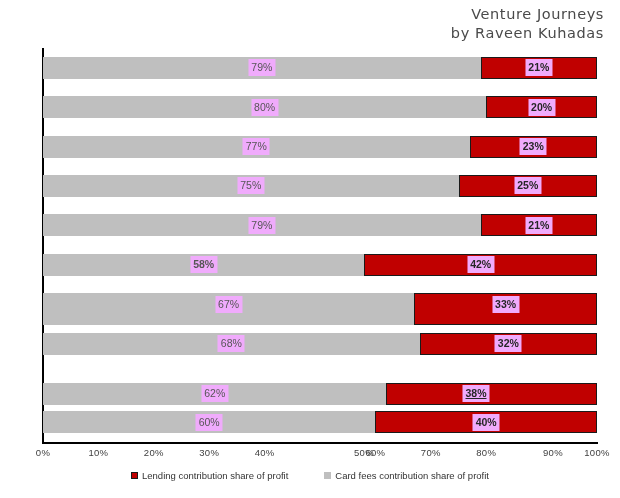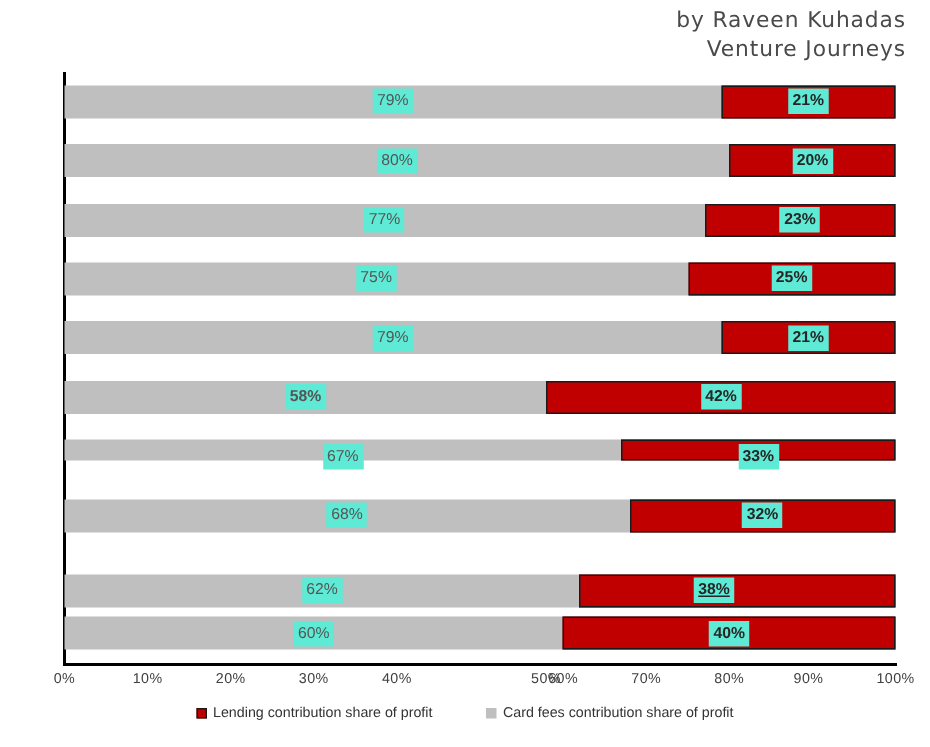--- a/index.html
+++ b/index.html
@@ -77,21 +77,21 @@
     left: 0;
   }
   .seg-red {
     background: #c00000;
     border: 1.4px solid #1a1a1a;
   }
 
   .dlabel {
     position: absolute;
     transform: translateX(-50%);
-    background: #5eead4;
+    background: #f0abfc;
     font-size: 10.5px;
     color: #404040;
     padding: 2px 3px 2px 3px;
     white-space: nowrap;
     line-height: 13px;
   }
   .dlabel-gray { color: #565656; }
   .dlabel-red {
     color: #262626;
     font-weight: bold;
@@ -135,22 +135,22 @@
   }
   .sw-gray { background: #bfbfbf; }
   .sw-red  { background: #c00000; border: 1px solid #1a1a1a; box-sizing: border-box; }
 </style>
 </head>
 <body>
 
 <div id="chart-root">
 
   <div class="title-block">
+    <span class="title-line">Venture Journeys</span>
     <span class="title-line">by Raveen Kuhadas</span>
-    <span class="title-line">Venture Journeys</span>
   </div>
 
   <div class="plot-area" id="plot-area">
     <div class="axis-line-y"></div>
     <div class="axis-line-x"></div>
   <div class="row" style="top: 8.7px; height: 22px;">
         <div class="seg seg-gray" style="width: 437.66px; background: rgb(191, 191, 191);"></div>
         <div class="seg seg-red" style="left: 437.66px; width: 116.34px; background: rgb(192, 0, 0);"></div>
         <div class="dlabel dlabel-gray" style="left: 218.83px; top: 2.5px;">79%</div>
         <div class="dlabel dlabel-red" style="left: 495.83px; top: 2.5px;">21%</div>
@@ -178,21 +178,21 @@
         <div class="seg seg-red" style="left: 437.66px; width: 116.34px; background: rgb(192, 0, 0);"></div>
         <div class="dlabel dlabel-gray" style="left: 218.83px; top: 2.5px;">79%</div>
         <div class="dlabel dlabel-red" style="left: 495.83px; top: 2.5px;">21%</div>
       </div>
       <div class="row" style="top: 205.7px; height: 22px;">
         <div class="seg seg-gray" style="width: 321.32px; background: rgb(191, 191, 191);"></div>
         <div class="seg seg-red" style="left: 321.32px; width: 232.68px; background: rgb(192, 0, 0);"></div>
         <div class="dlabel dlabel-gray" style="left: 160.66px; top: 2.5px; font-weight: bold;">58%</div>
         <div class="dlabel dlabel-red" style="left: 437.66px; top: 2.5px;">42%</div>
       </div>
-      <div class="row" style="top: 245.1px; height: 14px;">
+      <div class="row" style="top: 245.1px; height: 32px;">
         <div class="seg seg-gray" style="width: 371.18px; background: rgb(191, 191, 191);"></div>
         <div class="seg seg-red" style="left: 371.18px; width: 182.82px; background: rgb(192, 0, 0);"></div>
         <div class="dlabel dlabel-gray" style="left: 185.59px; top: 2.5px;">67%</div>
         <div class="dlabel dlabel-red" style="left: 462.59px; top: 2.5px;">33%</div>
       </div>
       <div class="row" style="top: 284.5px; height: 22px;">
         <div class="seg seg-gray" style="width: 376.72px; background: rgb(191, 191, 191);"></div>
         <div class="seg seg-red" style="left: 376.72px; width: 177.28px; background: rgb(192, 0, 0);"></div>
         <div class="dlabel dlabel-gray" style="left: 188.36px; top: 2.5px;">68%</div>
         <div class="dlabel dlabel-red" style="left: 465.36px; top: 2.5px;">32%</div>
@@ -214,21 +214,21 @@
   <div id="xticks-layer">
       <div class="xtick" style="left: 43px;">0%</div>
       <div class="xtick" style="left: 98.4px;">10%</div>
       <div class="xtick" style="left: 153.8px;">20%</div>
       <div class="xtick" style="left: 209.2px;">30%</div>
       <div class="xtick" style="left: 264.6px;">40%</div>
       <div class="xtick" style="left: 320px; margin-left: 44px;">50%</div>
       <div class="xtick" style="left: 375.4px;">60%</div>
       <div class="xtick" style="left: 430.8px;">70%</div>
       <div class="xtick" style="left: 486.2px;">80%</div>
-      <div class="xtick" style="left: 539px; text-align: center;">90%</div>
+      <div class="xtick" style="left: 553px; text-align: center;">90%</div>
       <div class="xtick" style="left: 597px;">100%</div>
     </div>
 
   <div class="legend">
     <div class="legend-item">
       <span class="legend-swatch sw-red"></span>
       <span>Lending contribution share of profit</span>
     </div>
     <div class="legend-item">
       <span class="legend-swatch sw-gray"></span>

